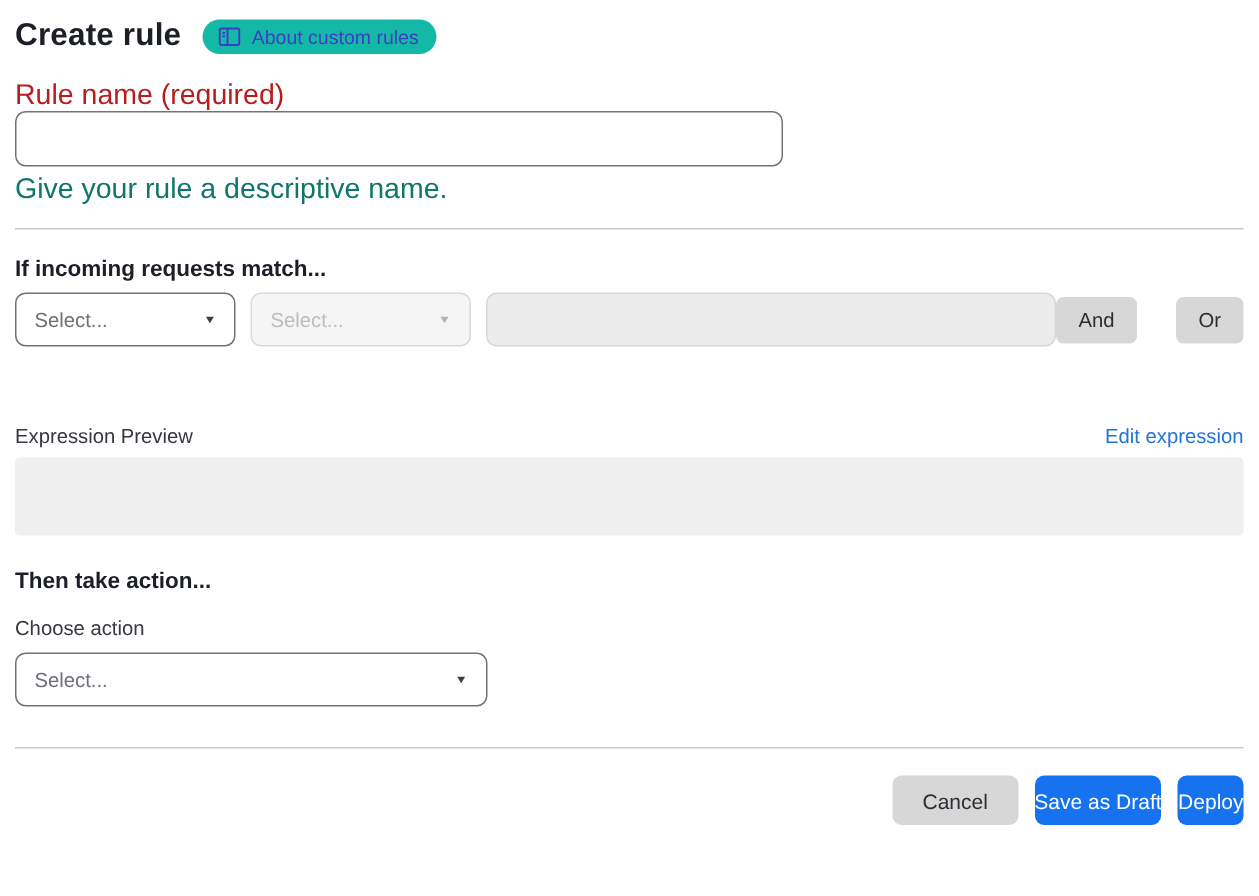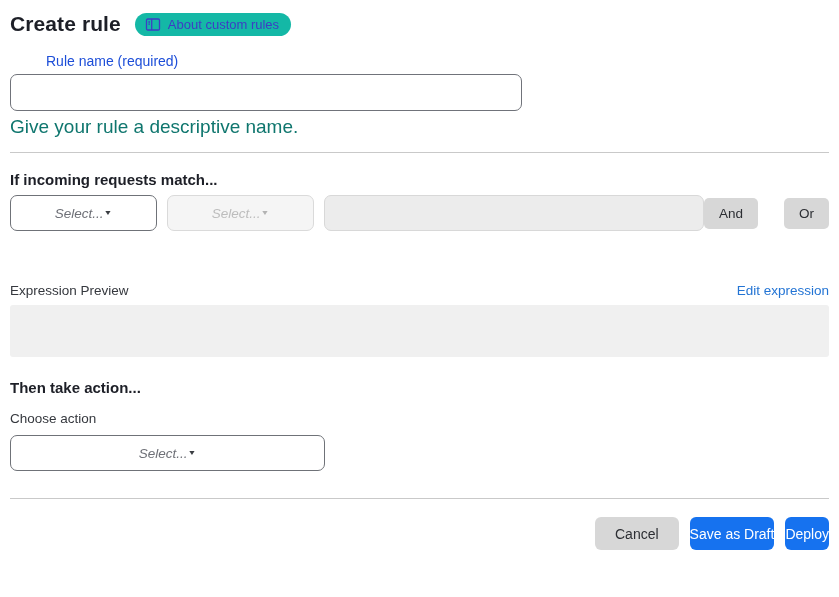--- a/index.html
+++ b/index.html
@@ -17,44 +17,44 @@
   .page-title { font-size: 21px; font-weight: 700; color: #1d1f27; letter-spacing: 0.1px; }
   .about-badge {
     display: inline-flex; align-items: center; gap: 7px;
     margin-left: 14px; padding: 4px 12px 4px 10px;
     background: #14b8a6; border-radius: 999px;
     color: #3d3dc4; font-size: 13px; cursor: pointer; text-decoration: none;
   }
   .about-badge svg { display: block; }
 
   
-  .field-label { margin-top: 15px; height: 17px; font-size: 14px; color: #1d4ed8; margin-left: 36px; }
+  .field-label { margin-top: 15px; height: 17px; font-size: 19px; color: #b91c1c; }
   .rule-name-input {
     display: block; margin-top: 4px; width: 512px; height: 37px;
     border: 1px solid #707referencia07a; border: 1px solid #70737a; border-radius: 7px;
     background: #fff; padding: 0 10px; font-size: 14px; color: #1d1f27;
     font-family: "Liberation Sans", sans-serif; outline: none;
   }
   .helper-text { margin-top: 5px; height: 17px; color: #0f766e; font-size: 19px; }
 
   .divider { margin-top: 19px; height: 1px; background: #c9c9c9; }
   .divider.bottom { margin-top: 27px; }
 
   .section-heading { margin-top: 18px; height: 18px; font-size: 15px; font-weight: 700; color: #1d1f27; }
 
   .labels-row { display: flex; margin-top: 18px; height: 17px; }
   .labels-row .col-label { color: #35383e; }
   .col-field-label { width: 159px; }
   .col-operator-label { width: 158px; }
 
   .controls-row { display: flex; margin-top: 6px; height: 36px; align-items: center; }
   .select-box {
-    display: flex; align-items: center; justify-content: center;
+    display: flex; align-items: center; justify-content: space-between;
     height: 36px; border-radius: 7px; padding: 0 12px; cursor: pointer;
-    background: #fff; border: 1px solid #6f7278; font-style: italic;
+    background: #fff; border: 1px solid #6f7278;
   }
   .select-box .placeholder { color: #6e7077; font-size: 13.5px; }
   .caret { font-size: 9px; color: #3a3d42; transform: scaleY(0.8); }
   .select-field { width: 149px; margin-right: 10px; }
   .select-box.disabled { background: #f5f5f5; border: 1px solid #dadada; cursor: default; }
   .select-box.disabled .placeholder { color: #bdbdbd; }
   .select-box.disabled .caret { color: #b3b3b3; }
   .select-operator { width: 148px; margin-right: 10px; }
   .value-input {
     width: 385px; height: 36px; border: 1px solid #d8d8d8; border-radius: 7px;

